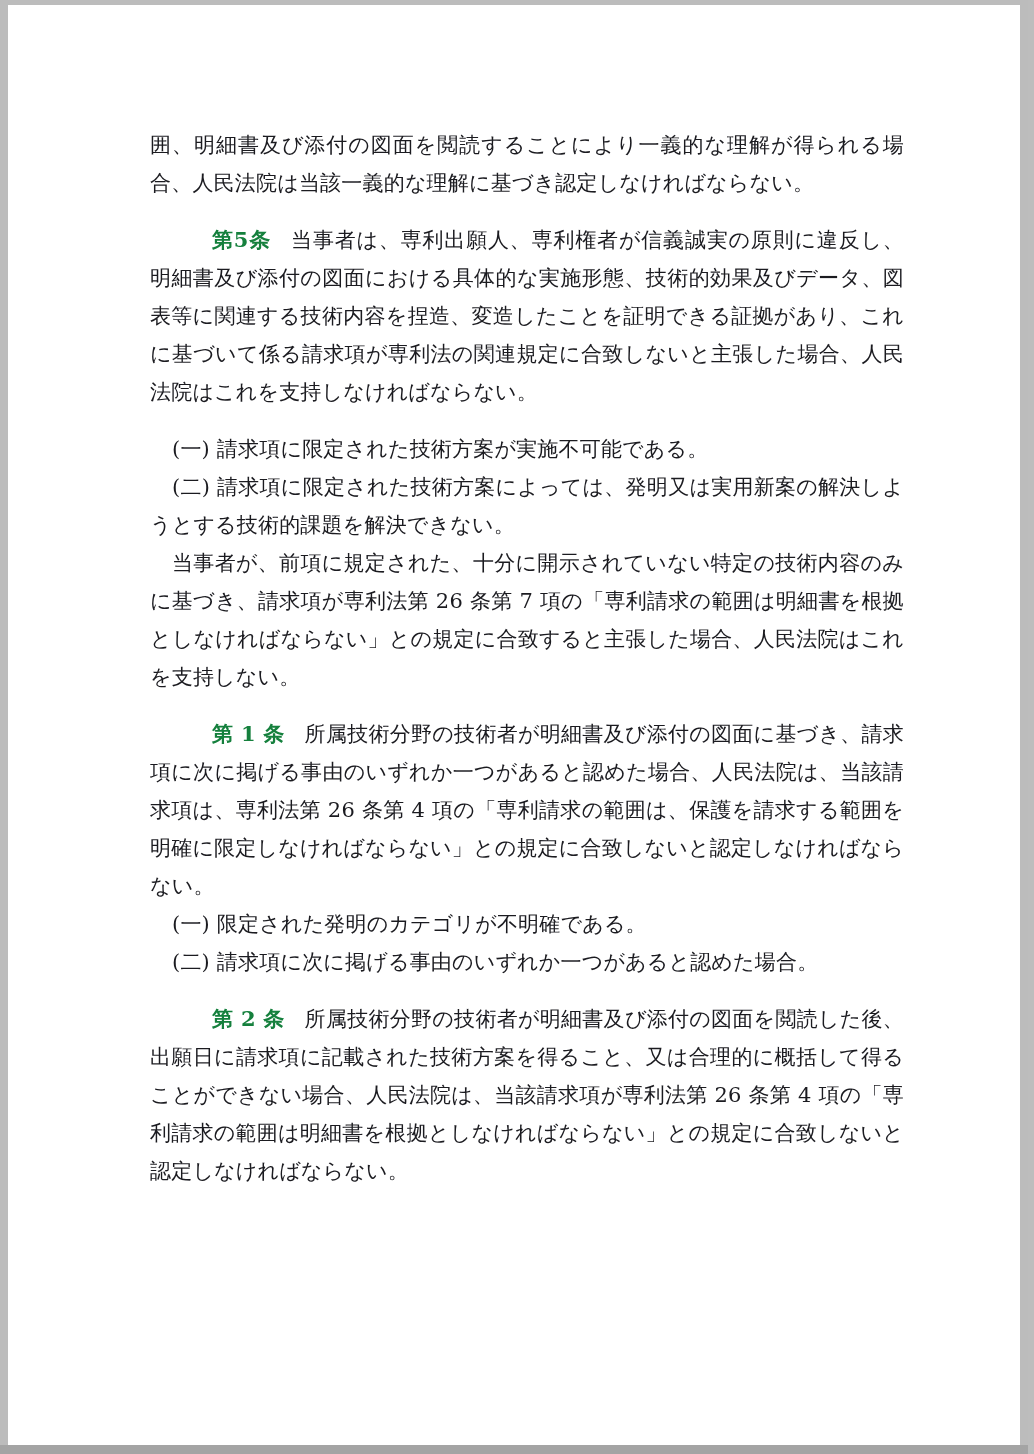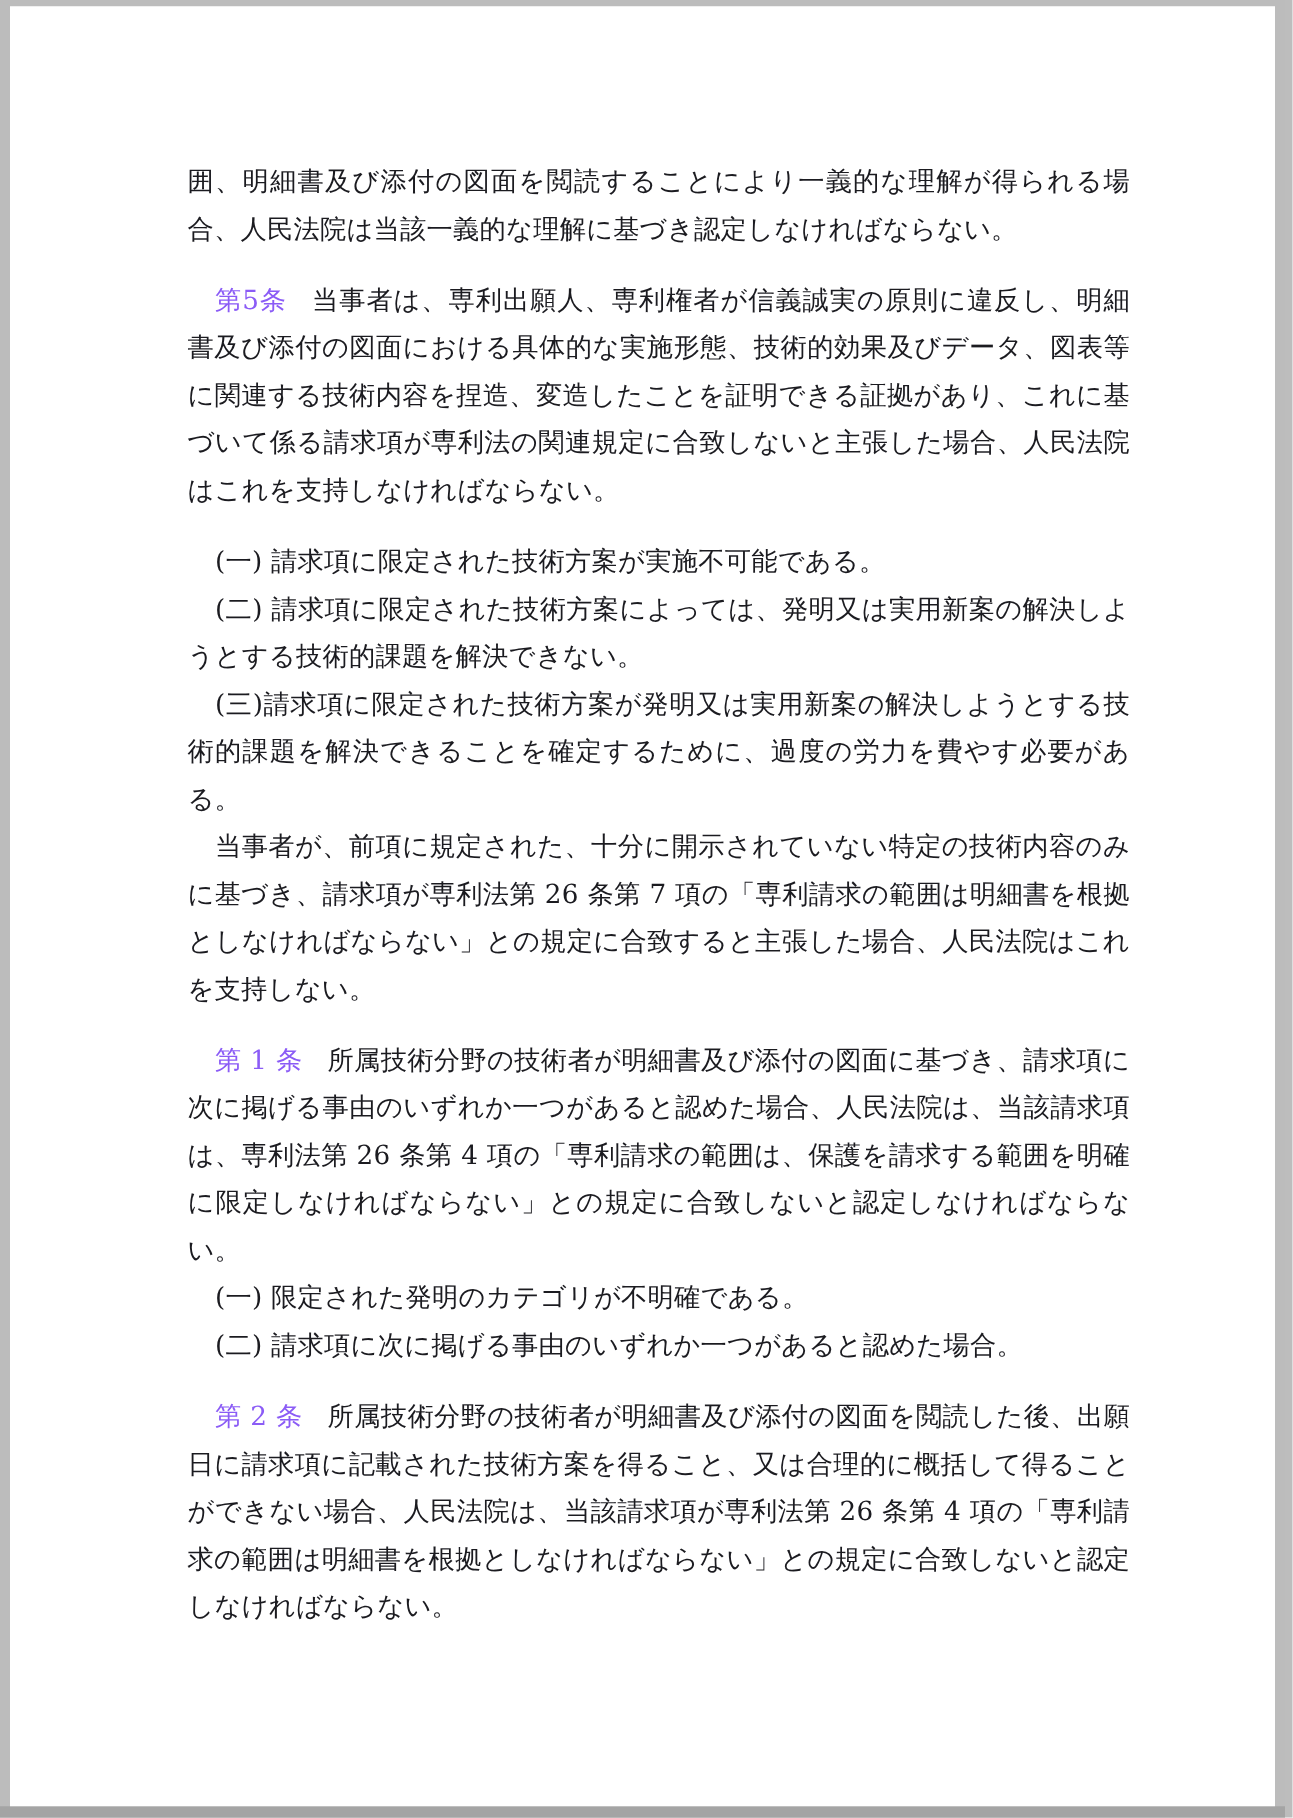--- a/index.html
+++ b/index.html
@@ -34,42 +34,42 @@
     margin: 0;
     font-size: 21px;
     line-height: 38px;
     color: #1b1b20;
     text-align: justify;
     letter-spacing: 0.2px;
   }
   .indent { text-indent: 22px; }
   .article { margin-top: 19px; }
   .article-label {
-    font-weight: 400;
+    font-weight: 700;
     padding-right: 20px;
-    color: #8b5cf6;
+    color: #15803d;
+    margin-left: 40px;
   }
 </style>
 </head>
 <body>
 
 <div class="frame">
   <div class="sheet">
     <div class="content">
 
       <p>囲、明細書及び添付の図面を閲読することにより一義的な理解が得られる場合、人民法院は当該一義的な理解に基づき認定しなければならない。</p>
 
       <div class="article">
         <p class="indent"><b class="article-label">第5条</b><span>当事者は、専利出願人、専利権者が信義誠実の原則に違反し、明細書及び添付の図面における具体的な実施形態、技術的効果及びデータ、図表等に関連する技術内容を捏造、変造したことを証明できる証拠があり、これに基づいて係る請求項が専利法の関連規定に合致しないと主張した場合、人民法院はこれを支持しなければならない。</span></p>
       </div>
 
       <div class="article">
         <p class="indent">(一) 請求項に限定された技術方案が実施不可能である。</p>
         <p class="indent">(二) 請求項に限定された技術方案によっては、発明又は実用新案の解決しようとする技術的課題を解決できない。</p>
-        <p class="indent">(三)請求項に限定された技術方案が発明又は実用新案の解決しようとする技術的課題を解決できることを確定するために、過度の労力を費やす必要がある。</p>
         <p class="indent">当事者が、前項に規定された、十分に開示されていない特定の技術内容のみに基づき、請求項が専利法第 26 条第 7 項の「専利請求の範囲は明細書を根拠としなければならない」との規定に合致すると主張した場合、人民法院はこれを支持しない。</p>
       </div>
 
       <div class="article">
         <p class="indent"><b class="article-label">第 1 条</b><span>所属技術分野の技術者が明細書及び添付の図面に基づき、請求項に次に掲げる事由のいずれか一つがあると認めた場合、人民法院は、当該請求項は、専利法第 26 条第 4 項の「専利請求の範囲は、保護を請求する範囲を明確に限定しなければならない」との規定に合致しないと認定しなければならない。</span></p>
         <p class="indent">(一) 限定された発明のカテゴリが不明確である。</p>
         <p class="indent">(二) 請求項に次に掲げる事由のいずれか一つがあると認めた場合。</p>
       </div>
 
       <div class="article">

